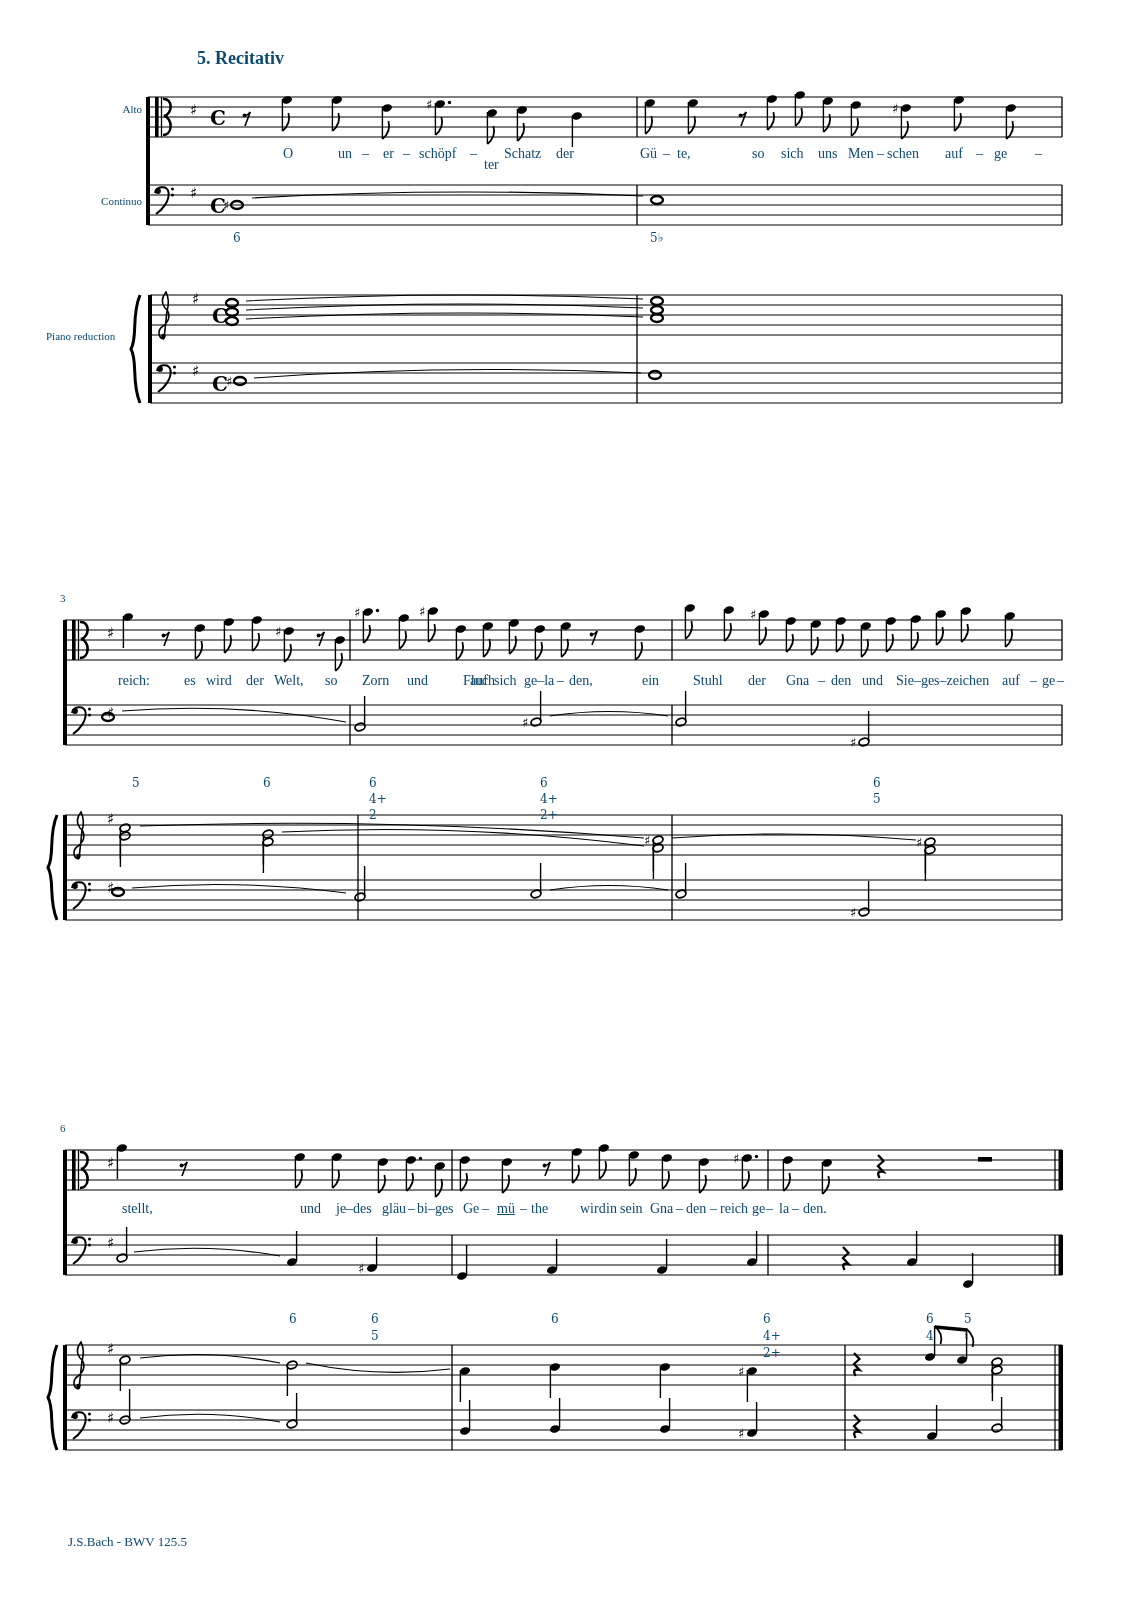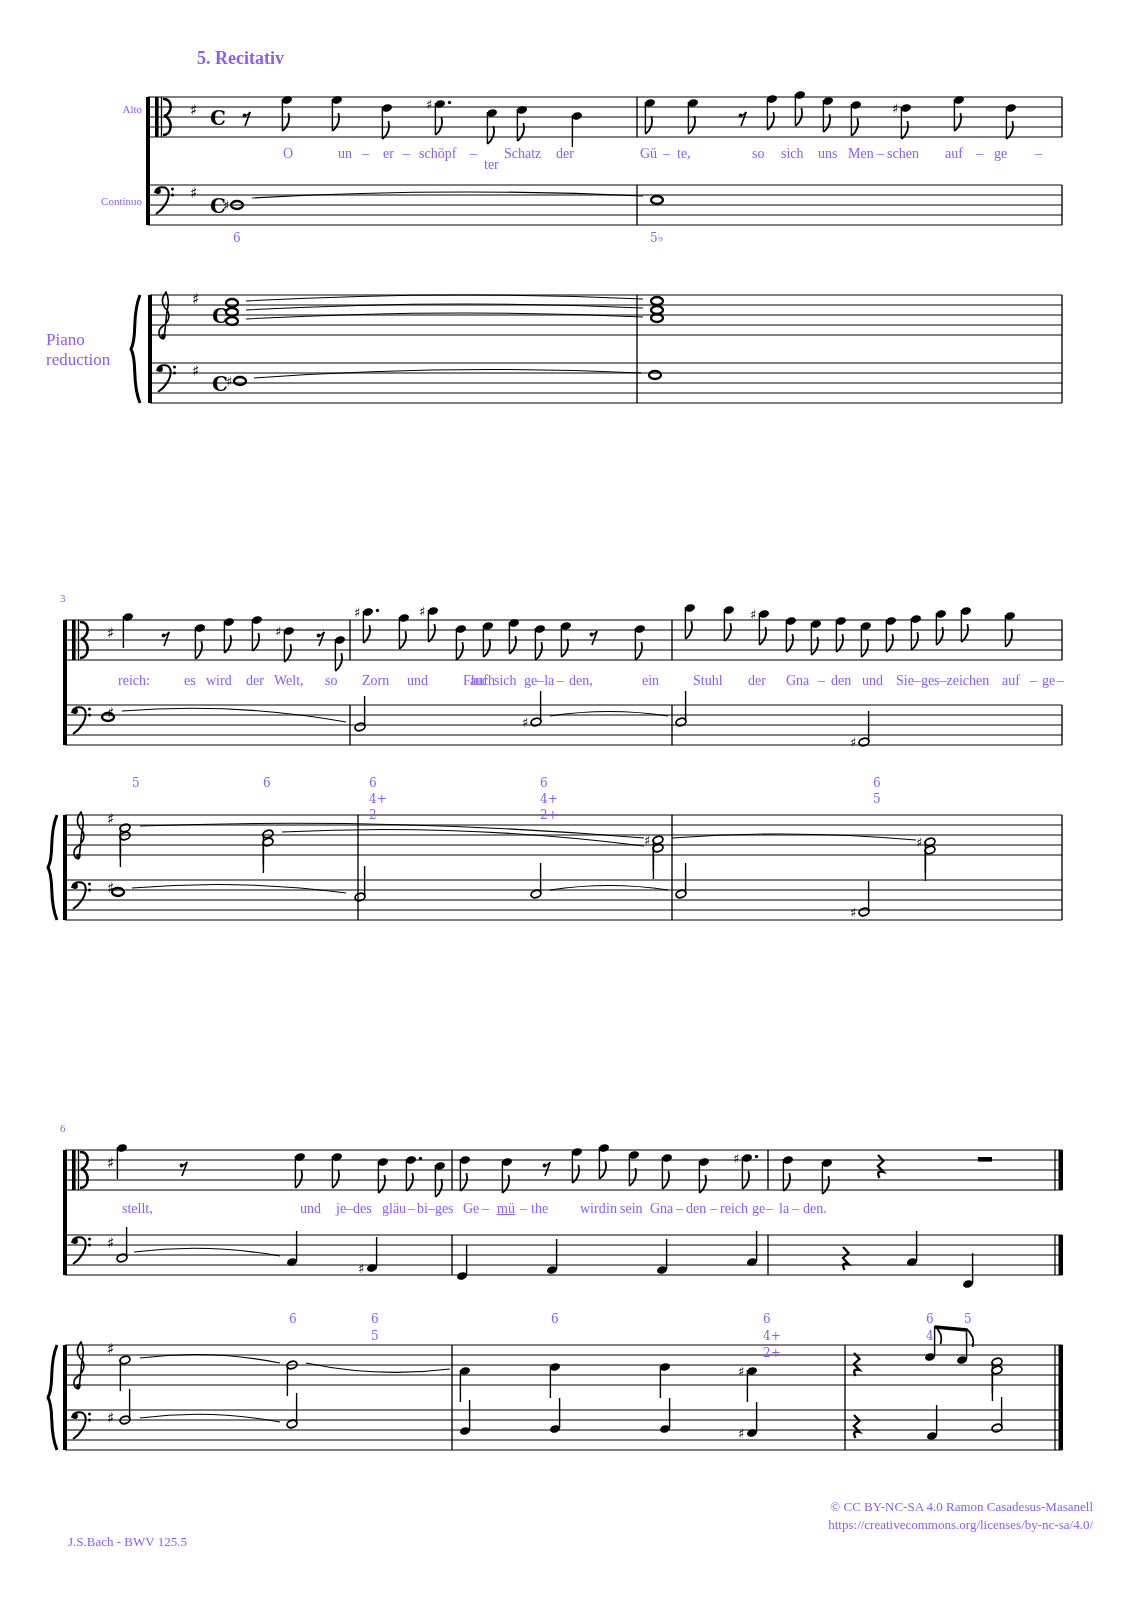--- a/index.html
+++ b/index.html
@@ -1,22 +1,22 @@
 <!DOCTYPE html>
 <html><head>
 <meta charset="utf-8">
 <style>
   html,body{margin:0;padding:0;background:#e8e8e8;}
   .page{position:relative;width:1131px;height:1600px;background:#ffffff;margin:0 auto;
-        font-family:"Liberation Serif", serif;color:#8b5cf6;overflow:hidden;}
+        font-family:"Liberation Serif", serif;color:#0c4a6e;overflow:hidden;}
   .title{position:absolute;left:197px;top:48px;font-size:18px;font-weight:bold;}
   .stafflabel{position:absolute;font-size:11px;text-align:right;}
   .lbl-alto{left:58px;top:103px;width:84px;}
   .lbl-continuo{left:44px;top:195px;width:98px;}
-  .lbl-piano{left:46px;top:330px;width:88px;font-size:17px;text-align:left;}
+  .lbl-piano{left:46px;top:330px;width:88px;font-size:11px;text-align:left;}
   .lyric{position:absolute;font-size:14px;white-space:nowrap;}
   .fig{position:absolute;font-size:12px;font-family:"DejaVu Serif", serif;white-space:nowrap;}
   .mnum{position:absolute;font-size:11px;}
   .footer-left{position:absolute;left:40px;top:1534px;font-size:13px;margin-left:28px;}
   .footer-right{position:absolute;right:38px;top:1498px;font-size:13px;text-align:right;line-height:18px;}
   svg#notation{position:absolute;left:0;top:0;}
 </style>
 </head>
 <body>
 
@@ -642,17 +642,13 @@
       <span class="fig" style="left: 763px; top: 1346px;">2+</span>
       <span class="fig" style="left: 926px; top: 1312px;">6</span>
       <span class="fig" style="left: 926px; top: 1329px;">4</span>
       <span class="fig" style="left: 964px; top: 1312px;">5</span>
       <span class="fig" style="left: 964px; top: 1329px;">♮</span>
       <span class="mnum" style="left: 60px; top: 592px;">3</span>
       <span class="mnum" style="left: 60px; top: 1122px;">6</span>
     </div>
 
   <div class="footer-left">J.S.Bach - BWV 125.5</div>
-  <div class="footer-right">
-    <div>© CC BY-NC-SA 4.0 Ramon Casadesus-Masanell</div>
-    <div>https://creativecommons.org/licenses/by-nc-sa/4.0/</div>
-  </div>
 </div>
 
 </body></html>

